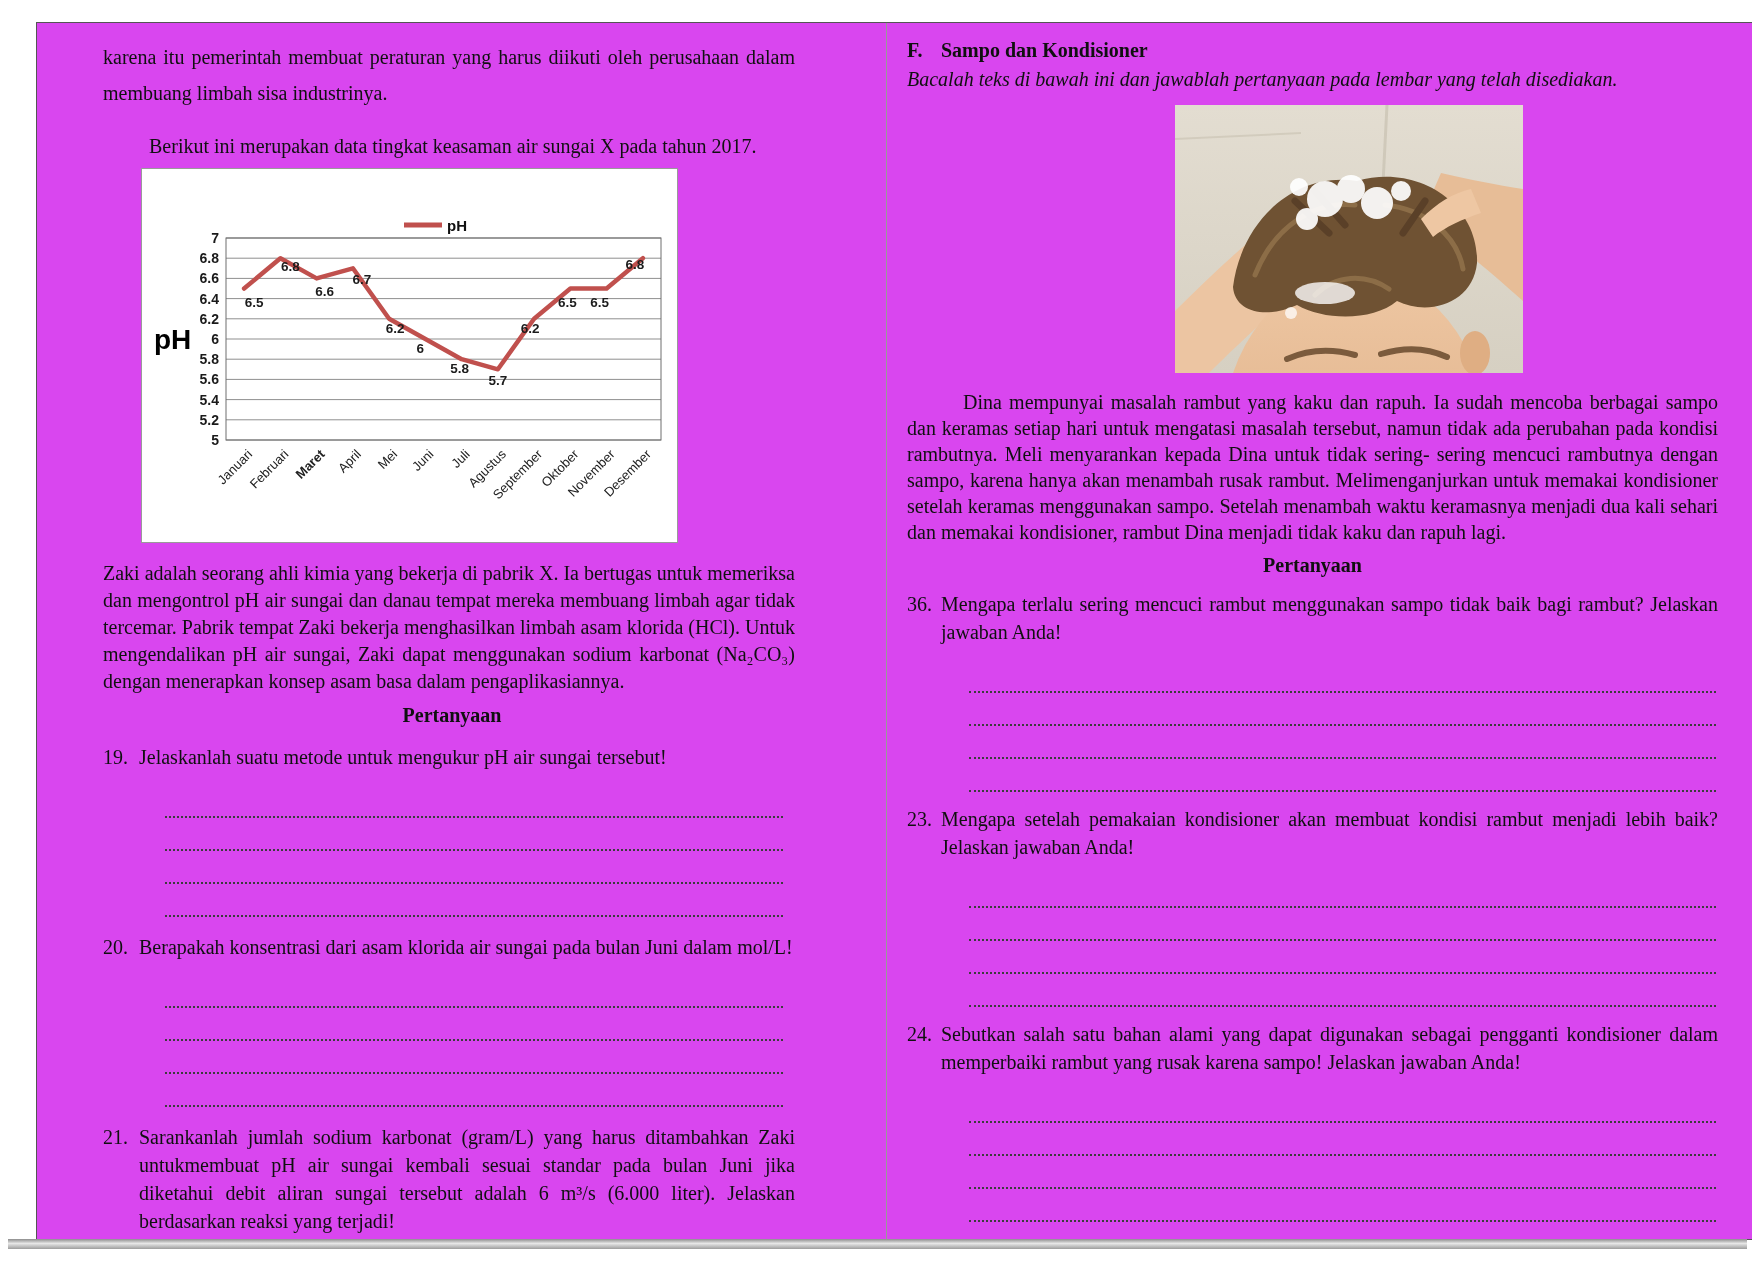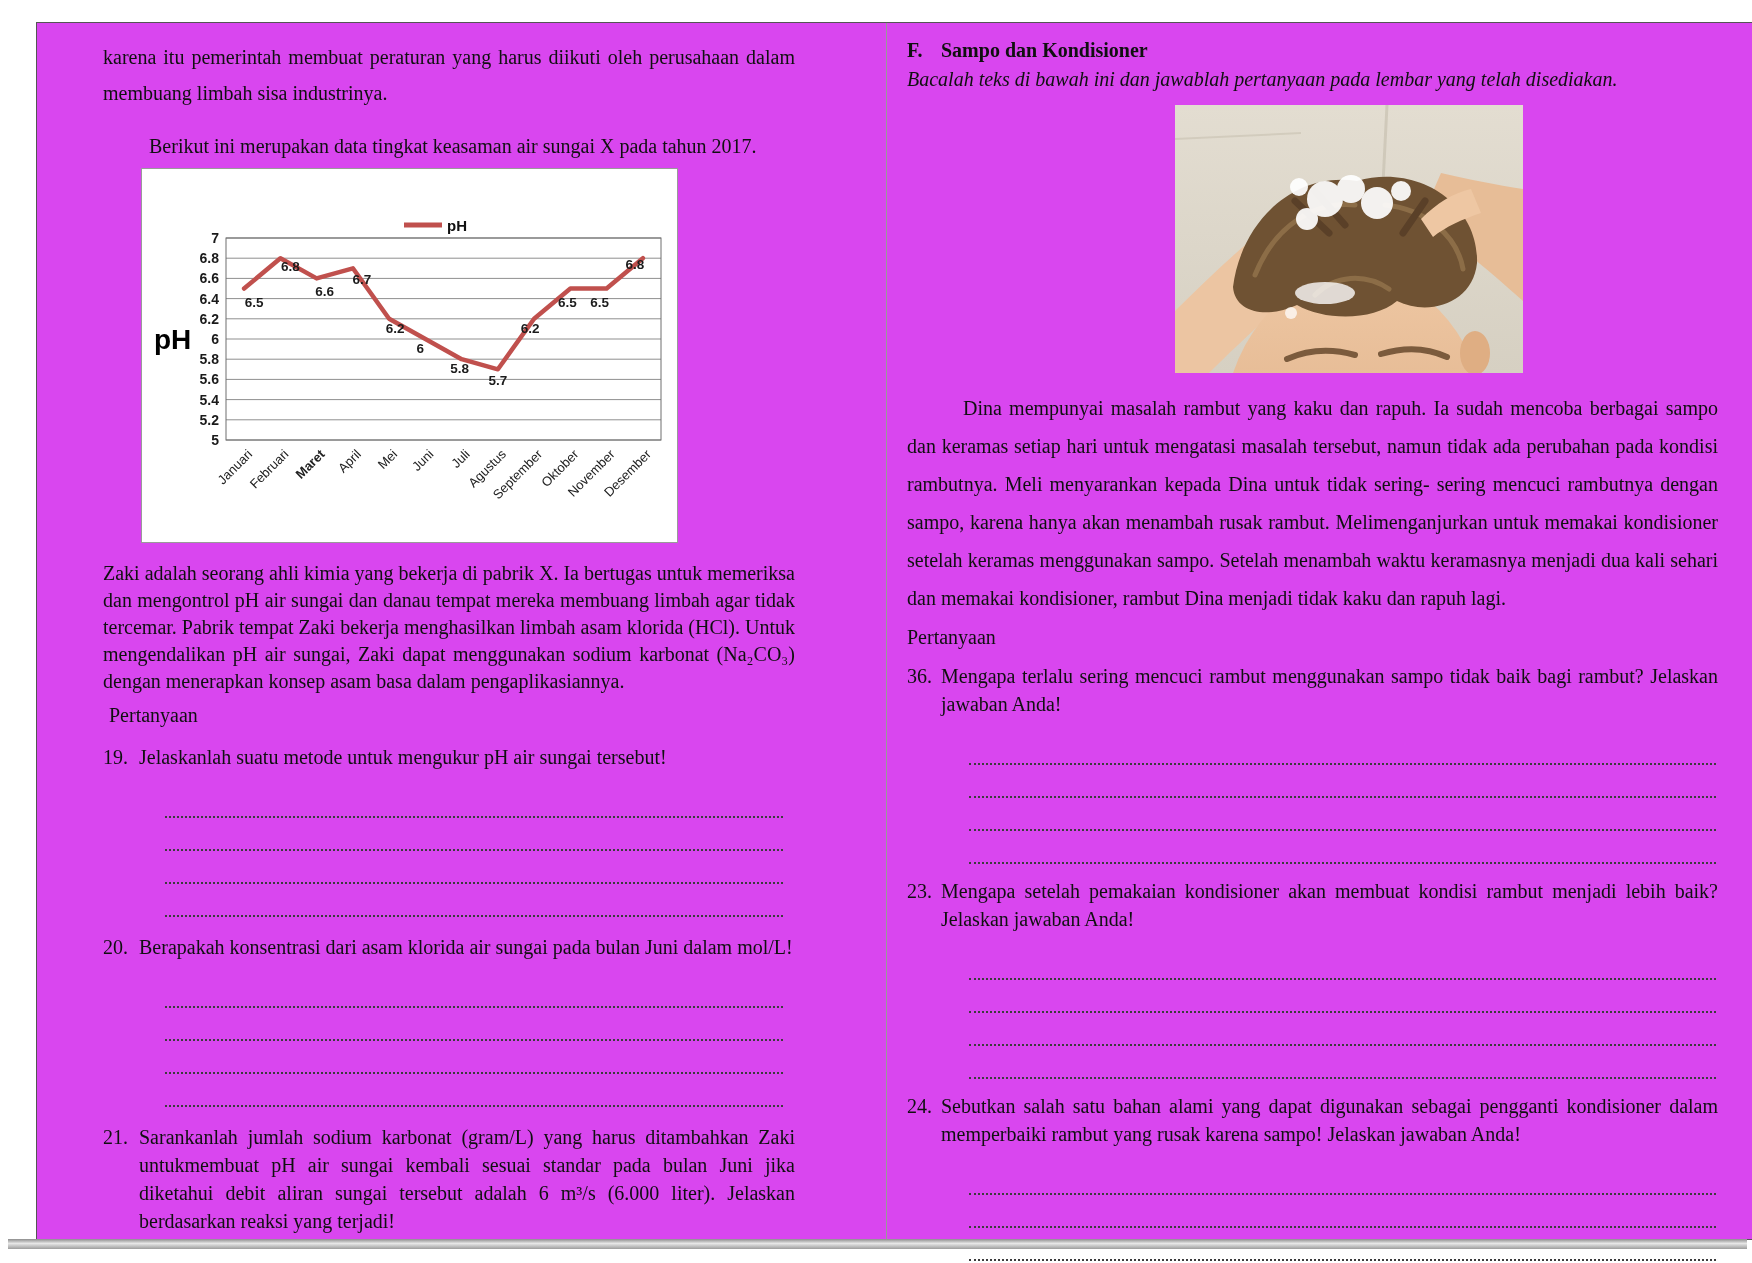--- a/index.html
+++ b/index.html
@@ -10,35 +10,35 @@
   .bottom-bar{position:absolute;left:8px;top:1239px;width:1739px;height:10px;
               background:linear-gradient(#8d8d8d,#e6e6e6 45%,#9d9d9d);}
   .page{position:absolute;top:0;height:100%;box-sizing:border-box;font-size:20px;}
   .page-left{left:0;width:848px;padding:16px 90px 0 66px;}
   .page-right{left:850px;width:887px;padding:16px 56px 0 20px;}
   p{margin:0;}
   .intro{text-align:justify;line-height:36px;}
   .caption{margin:24px 0 0 46px;}
   .chart-box{margin:10px 0 0 38px;width:535px;height:373px;border:1px solid #9a9a9a;background:#fff;}
   .zaki{margin-top:17px;text-align:justify;line-height:27px;font-family:Liberation Serif, serif;}
-  .pertanyaan{font-weight:normal;margin:9px 0 0 6px;}
+  .pertanyaan{font-weight:bold;margin:9px 0 0 6px;text-align:center;}
   .question{margin-top:16px;line-height:28px;text-align:justify;}
   .page-left .question{padding-left:36px;}
   .page-right .question{padding-left:34px;margin-top:13px;}
   .qnum{display:inline-block;margin-left:-36px;width:36px;}
   .page-right .qnum{margin-left:-34px;width:34px;}
   .answers{margin-top:14px;}
   .answer-line{height:31px;border-bottom:2px dotted #3c3c3c;}
   .page-left .answer-line{margin-left:26px;margin-right:12px;}
   .page-right .answer-line{margin-left:28px;margin-right:2px;}
   .section-head{font-weight:bold;}
   .sec-letter{display:inline-block;width:34px;}
   .instruction{font-style:italic;margin-top:6px;font-family:Liberation Serif, serif;}
   .photo{margin:14px 0 0 268px;width:348px;height:268px;overflow:hidden;}
-  .dina{margin-top:16px;text-align:justify;line-height:38px;text-indent:56px;}
+  .dina{margin-top:16px;text-align:justify;line-height:26px;text-indent:56px;}
   .pertanyaan-right{margin-left:0;}
   svg text{font-family:"Liberation Sans",sans-serif;}
 </style>
 </head>
 <body>
 
 <div class="frame">
 
   <div class="page page-left">
     <p class="intro">karena itu pemerintah membuat peraturan  yang harus diikuti oleh perusahaan dalam membuang limbah sisa industrinya.</p>

